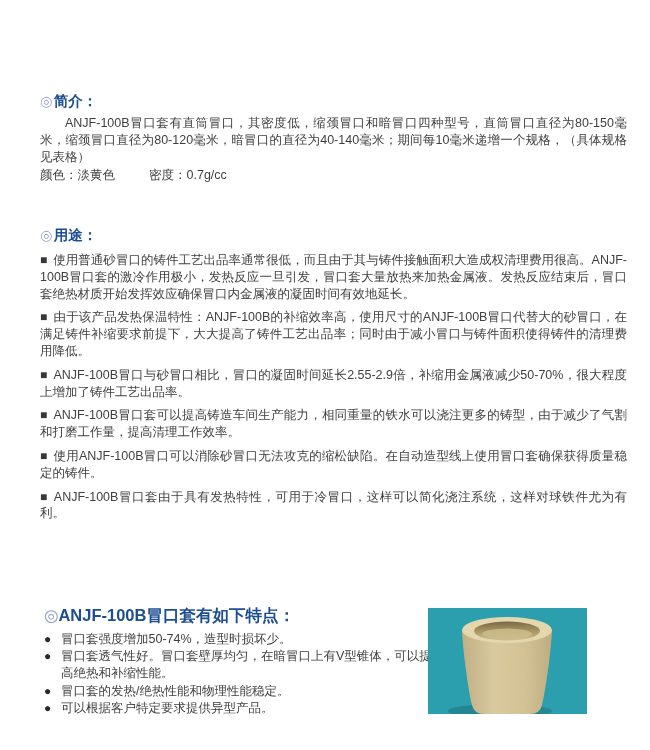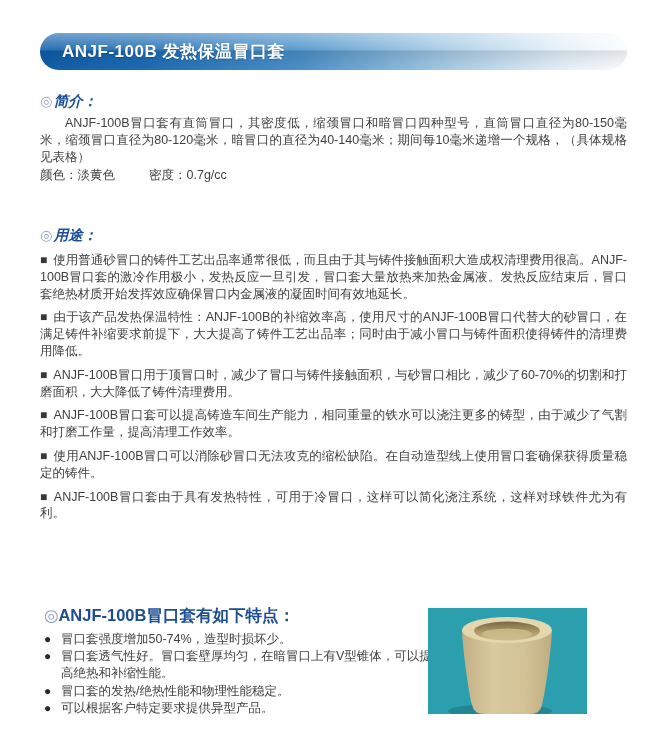--- a/index.html
+++ b/index.html
@@ -12,21 +12,21 @@
     position:absolute;left:40px;top:33px;width:587px;height:37px;border-radius:19px;
     background:
       linear-gradient(180deg, rgba(255,255,255,.42) 0%, rgba(255,255,255,.12) 44%, rgba(0,0,0,.10) 50%, rgba(255,255,255,0) 100%),
       linear-gradient(90deg, #0f5ea9 0%, #1e6cb3 18%, #4c92c9 45%, #a8cce6 70%, #e2eff8 88%, #fbfdff 100%);
   }
   .title-bar .title{
     display:block;padding-left:22px;line-height:37px;font-size:17px;font-weight:bold;
     color:#ffffff;letter-spacing:.5px;text-shadow:0 1px 1px rgba(0,40,90,.35);
   }
   
-  .sec-heading{color:#1d4e91;font-weight:bold;font-size:14.5px;line-height:19px;margin:0 0 4px 0;font-style:italic;}
+  .sec-heading{color:#1d4e91;font-weight:bold;font-size:14.5px;line-height:19px;margin:0 0 4px 0;}
   .sec-heading .marker{color:#96a5c6;font-weight:normal;margin-right:1px;}
   
   .body-text{font-size:12.5px;line-height:16.8px;text-align:justify;}
   .intro-block{position:absolute;left:40px;top:92px;width:587px;}
   .intro-para{margin:0;text-indent:2em;}
   .intro-specs{margin:2px 0 0 0;}
   .intro-specs .spec-gap{display:inline-block;width:34px;}
   .usage-block{position:absolute;left:40px;top:226px;width:587px;}
   .usage-item{margin:7px 0 0 0;}
   .usage-item .sq{margin-right:6px;color:#38383a;font-size:12px;}
@@ -39,35 +39,32 @@
   .features-list .dot{position:absolute;left:0;top:0;color:#2a2a2a;font-size:12px;}
   
   .product-photo{position:absolute;left:428px;top:608px;width:159px;height:106px;}
   .product-photo svg{display:block;width:100%;height:100%;}
 </style>
 </head>
 <body>
 
 <div class="page">
 
-  <div class="title-bar">
-    <span class="title">ANJF-100B 发热保温冒口套</span>
-  </div>
 
   <div class="intro-block body-text">
     <p class="sec-heading"><span class="marker">◎</span><span>简介：</span></p>
     <p class="intro-para">ANJF-100B冒口套有直筒冒口，其密度低，缩颈冒口和暗冒口四种型号，直筒冒口直径为80-150毫米，缩颈冒口直径为80-120毫米，暗冒口的直径为40-140毫米；期间每10毫米递增一个规格，（具体规格见表格）</p>
     <p class="intro-specs"><span>颜色：淡黄色</span><span class="spec-gap"></span><span>密度：0.7g/cc</span></p>
   </div>
 
   <div class="usage-block body-text">
     <p class="sec-heading"><span class="marker">◎</span><span>用途：</span></p>
     <p class="usage-item"><span class="sq">■</span><span>使用普通砂冒口的铸件工艺出品率通常很低，而且由于其与铸件接触面积大造成权清理费用很高。ANJF-100B冒口套的激冷作用极小，发热反应一旦引发，冒口套大量放热来加热金属液。发热反应结束后，冒口套绝热材质开始发挥效应确保冒口内金属液的凝固时间有效地延长。</span></p>
     <p class="usage-item"><span class="sq">■</span><span>由于该产品发热保温特性：ANJF-100B的补缩效率高，使用尺寸的ANJF-100B冒口代替大的砂冒口，在满足铸件补缩要求前提下，大大提高了铸件工艺出品率；同时由于减小冒口与铸件面积使得铸件的清理费用降低。</span></p>
-    <p class="usage-item"><span class="sq">■</span><span>ANJF-100B冒口用于顶冒口时，减少了冒口与铸件接触面积，与砂冒口相比，减少了60-70%的切割和打磨面积，大大降低了铸件清理费用。</span></p>
+    <p class="usage-item"><span class="sq">■</span><span>ANJF-100B冒口与砂冒口相比，冒口的凝固时间延长2.55-2.9倍，补缩用金属液减少50-70%，很大程度上增加了铸件工艺出品率。</span></p>
     <p class="usage-item"><span class="sq">■</span><span>ANJF-100B冒口套可以提高铸造车间生产能力，相同重量的铁水可以浇注更多的铸型，由于减少了气割和打磨工作量，提高清理工作效率。</span></p>
     <p class="usage-item"><span class="sq">■</span><span>使用ANJF-100B冒口可以消除砂冒口无法攻克的缩松缺陷。在自动造型线上使用冒口套确保获得质量稳定的铸件。</span></p>
     <p class="usage-item"><span class="sq">■</span><span>ANJF-100B冒口套由于具有发热特性，可用于冷冒口，这样可以简化浇注系统，这样对球铁件尤为有利。</span></p>
   </div>
 
   <div class="features-block">
     <p class="features-heading"><span class="marker">◎</span><span>ANJF-100B冒口套有如下特点：</span></p>
     <ul class="features-list">
       <li><span class="dot">●</span><span>冒口套强度增加50-74%，造型时损坏少。</span></li>
       <li><span class="dot">●</span><span>冒口套透气性好。冒口套壁厚均匀，在暗冒口上有V型锥体，可以提高绝热和补缩性能。</span></li>

